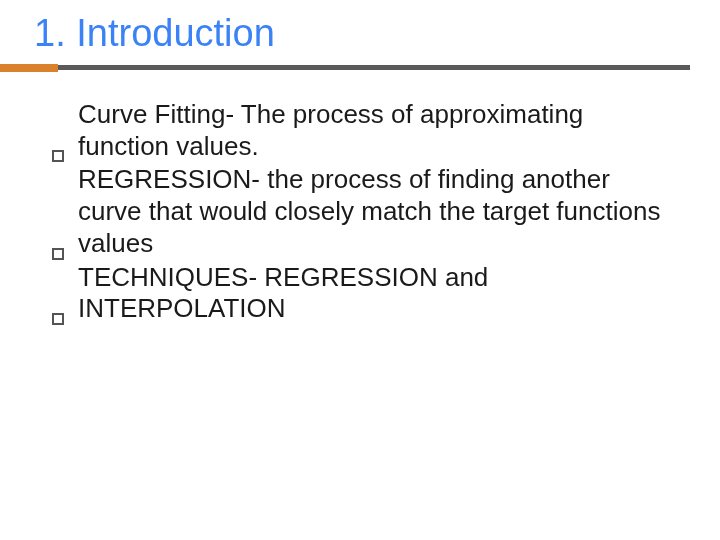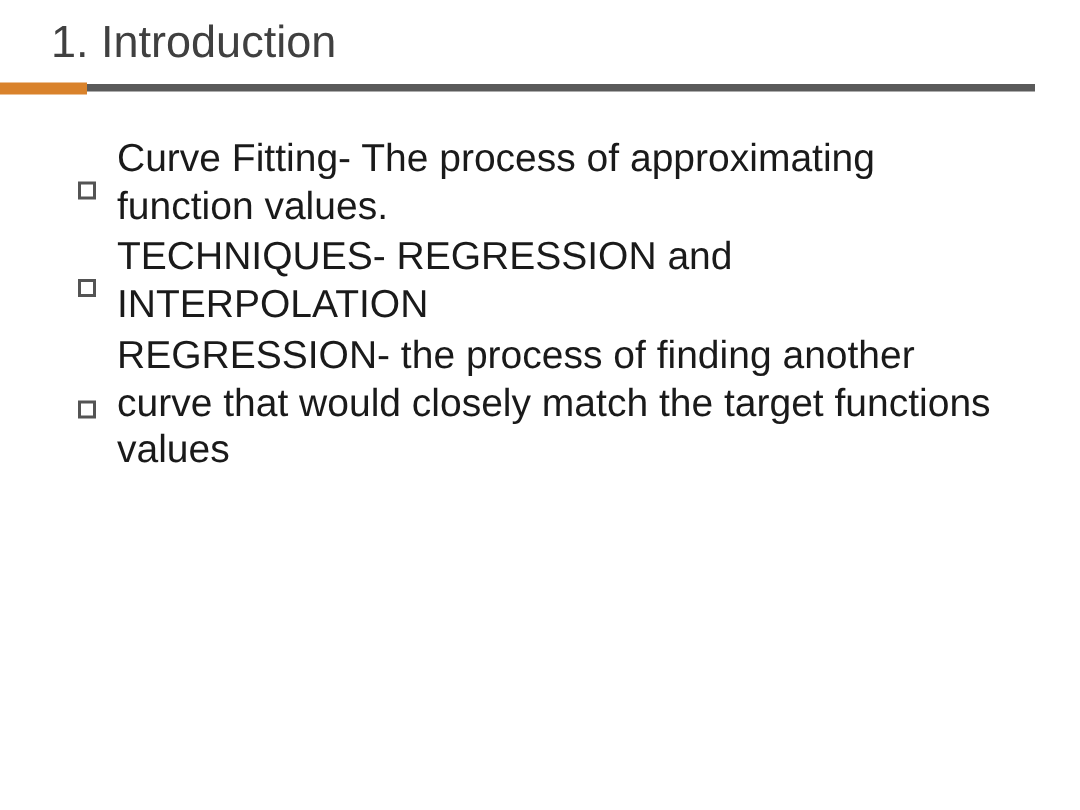--- a/index.html
+++ b/index.html
@@ -9,22 +9,22 @@
     font-family: Arial, Helvetica, sans-serif;
     color: #262626;
   }
   .slide {
     width: 720px;
     height: 540px;
     position: relative;
     padding: 12px 30px 20px 30px;
   }
   .title {
-    font-size: 30px;
-    color: #404040;
+    font-size: 38px;
+    color: #3b82f6;
     margin-bottom: 10px;
     margin-left: 4px;
     font-weight: 400;
   }
   .rule-wrap {
     position: relative;
     width: 100%;
     height: 6px;
     margin-bottom: 28px;
   }
@@ -41,21 +41,21 @@
     width: 58px;
     height: 8px;
     background: #d9822b;
   }
   .content {
     padding-left: 22px;
     padding-right: 10px;
   }
   .item {
     display: flex;
-    align-items: center;
+    align-items: flex-end;
     margin-bottom: 2px;
   }
   .bullet {
     flex: 0 0 auto;
     width: 12px;
     height: 12px;
     border: 2px solid #545454;
     margin-top: 10px;
     margin-right: 14px;
   }
@@ -79,24 +79,24 @@
 
   <div class="content">
 
     <div class="item">
       <div class="bullet"></div>
       <div class="text">Curve Fitting- The process of approximating function values.</div>
     </div>
 
     <div class="item">
       <div class="bullet"></div>
-      <div class="text">TECHNIQUES- REGRESSION and INTERPOLATION</div>
+      <div class="text">REGRESSION- the process of finding another curve that would closely match the target functions values</div>
     </div>
 
     <div class="item">
       <div class="bullet"></div>
-      <div class="text">REGRESSION- the process of finding another curve that would closely match the target functions values</div>
+      <div class="text">TECHNIQUES- REGRESSION and INTERPOLATION</div>
     </div>
 
 
   </div>
 
 </div>
 
 </body></html>

